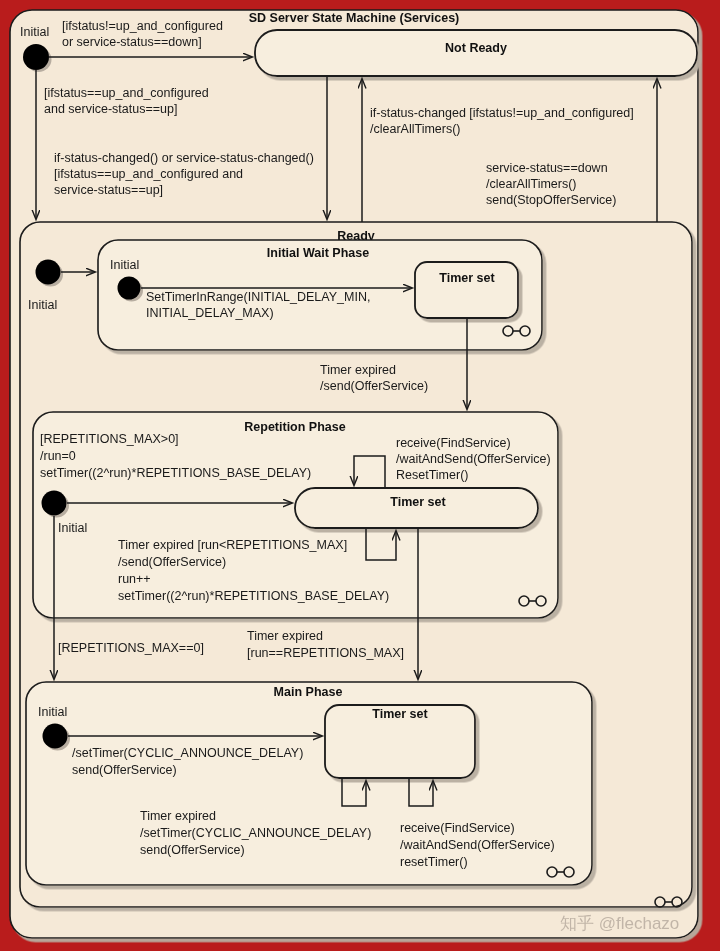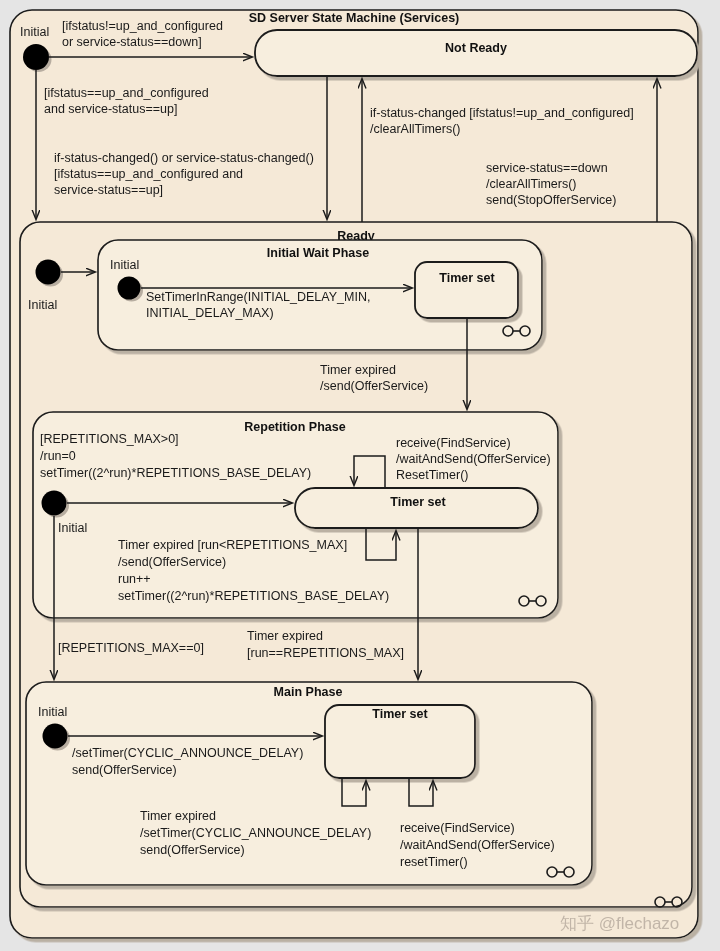--- a/index.html
+++ b/index.html
@@ -1,17 +1,17 @@
 <!DOCTYPE html>
 <html><head>
 <meta charset="utf-8">
 <style>
   html,body{margin:0;padding:0;background:#ffffff;}
   body{font-family:"Liberation Sans", sans-serif;}
-  #root{position:relative;width:720px;height:951px;overflow:hidden;background:#e5e5e5;}
+  #root{position:relative;width:720px;height:951px;overflow:hidden;background:#b91c1c;}
   svg{display:block;}
   .lbl{font-family:"Liberation Sans", sans-serif;font-size:12.5px;fill:#1a1a1a;}
   .lbl-title{font-family:"Liberation Sans", sans-serif;font-size:12.5px;font-weight:bold;fill:#111;}
   .wm{font-family:"Liberation Sans", sans-serif;font-size:17px;fill:#b9ada0;opacity:.85;}
 </style>
 </head>
 <body>
 
 <div id="root">
 <svg width="720" height="951" viewBox="0 0 720 951" xmlns="http://www.w3.org/2000/svg">

